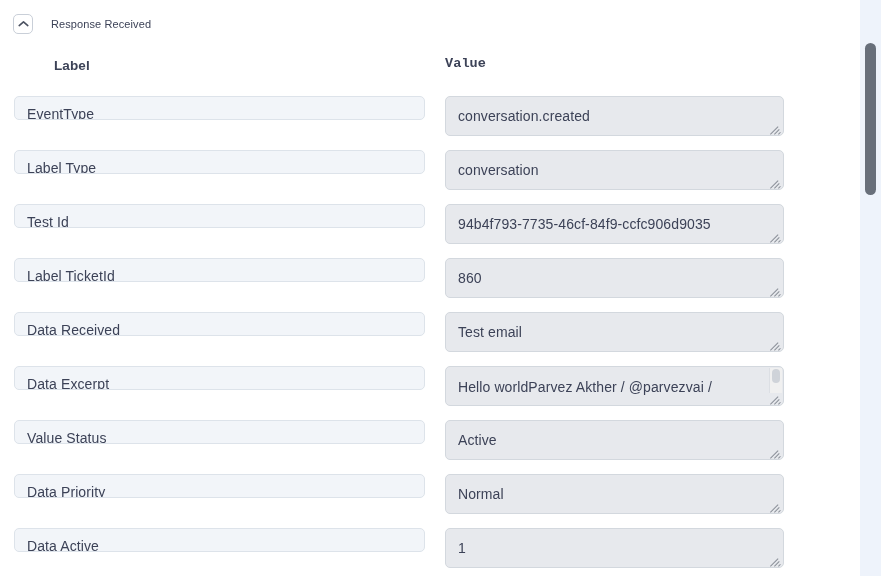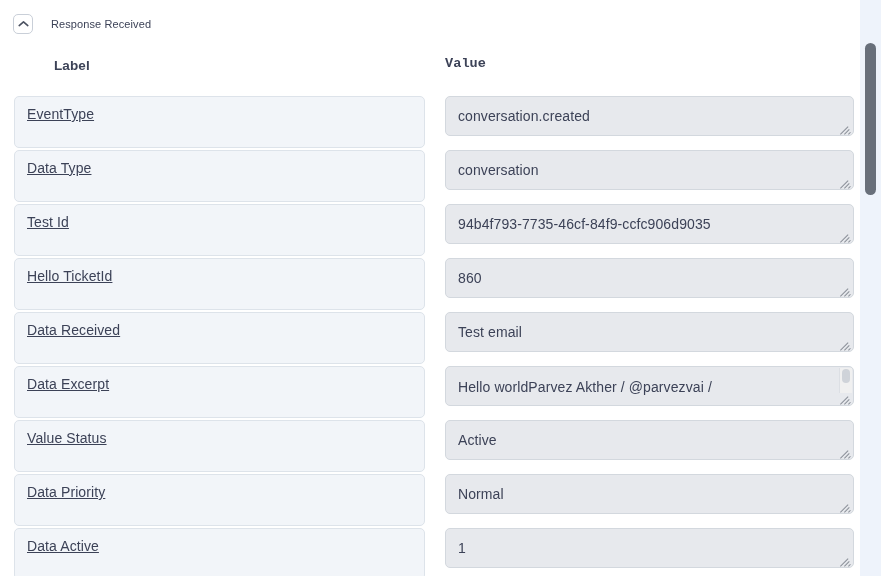--- a/index.html
+++ b/index.html
@@ -87,30 +87,29 @@
     overflow: hidden;
     line-height: 19px;
     letter-spacing: 0.1px;
     white-space: nowrap;
   }
 
   .field.label-field {
     left: 14px;
     width: 411px;
     top: 8px;
-    height: 52px;
+    height: 24px;
     background: #f2f5f9;
     border-color: #dde3ea;
     padding-top: 8px;
-    text-decoration: underline;
   }
 
   .field.value-field {
     left: 445px;
-    width: 409px;
+    width: 339px;
     top: 8px;
     height: 40px;
   }
 
   
   .resize-handle {
     position: absolute;
     right: 2px; bottom: 1px;
     width: 11px; height: 11px;
     pointer-events: none;
@@ -205,39 +204,39 @@
     <div class="row">
       <div class="field label-field">EventType</div>
       <div class="field value-field">conversation.created<span class="resize-handle">
             <i></i>
             <i></i>
             <i></i>
           </span></div>
     </div>
 
     <div class="row">
-      <div class="field label-field">Data Type</div>
+      <div class="field label-field">Label Type</div>
       <div class="field value-field">conversation<span class="resize-handle">
             <i></i>
             <i></i>
             <i></i>
           </span></div>
     </div>
 
     <div class="row">
       <div class="field label-field">Test Id</div>
       <div class="field value-field">94b4f793-7735-46cf-84f9-ccfc906d9035<span class="resize-handle">
             <i></i>
             <i></i>
             <i></i>
           </span></div>
     </div>
 
     <div class="row">
-      <div class="field label-field">Hello TicketId</div>
+      <div class="field label-field">Label TicketId</div>
       <div class="field value-field">860<span class="resize-handle">
             <i></i>
             <i></i>
             <i></i>
           </span></div>
     </div>
 
     <div class="row">
       <div class="field label-field">Data Received</div>
       <div class="field value-field">Test email<span class="resize-handle">

